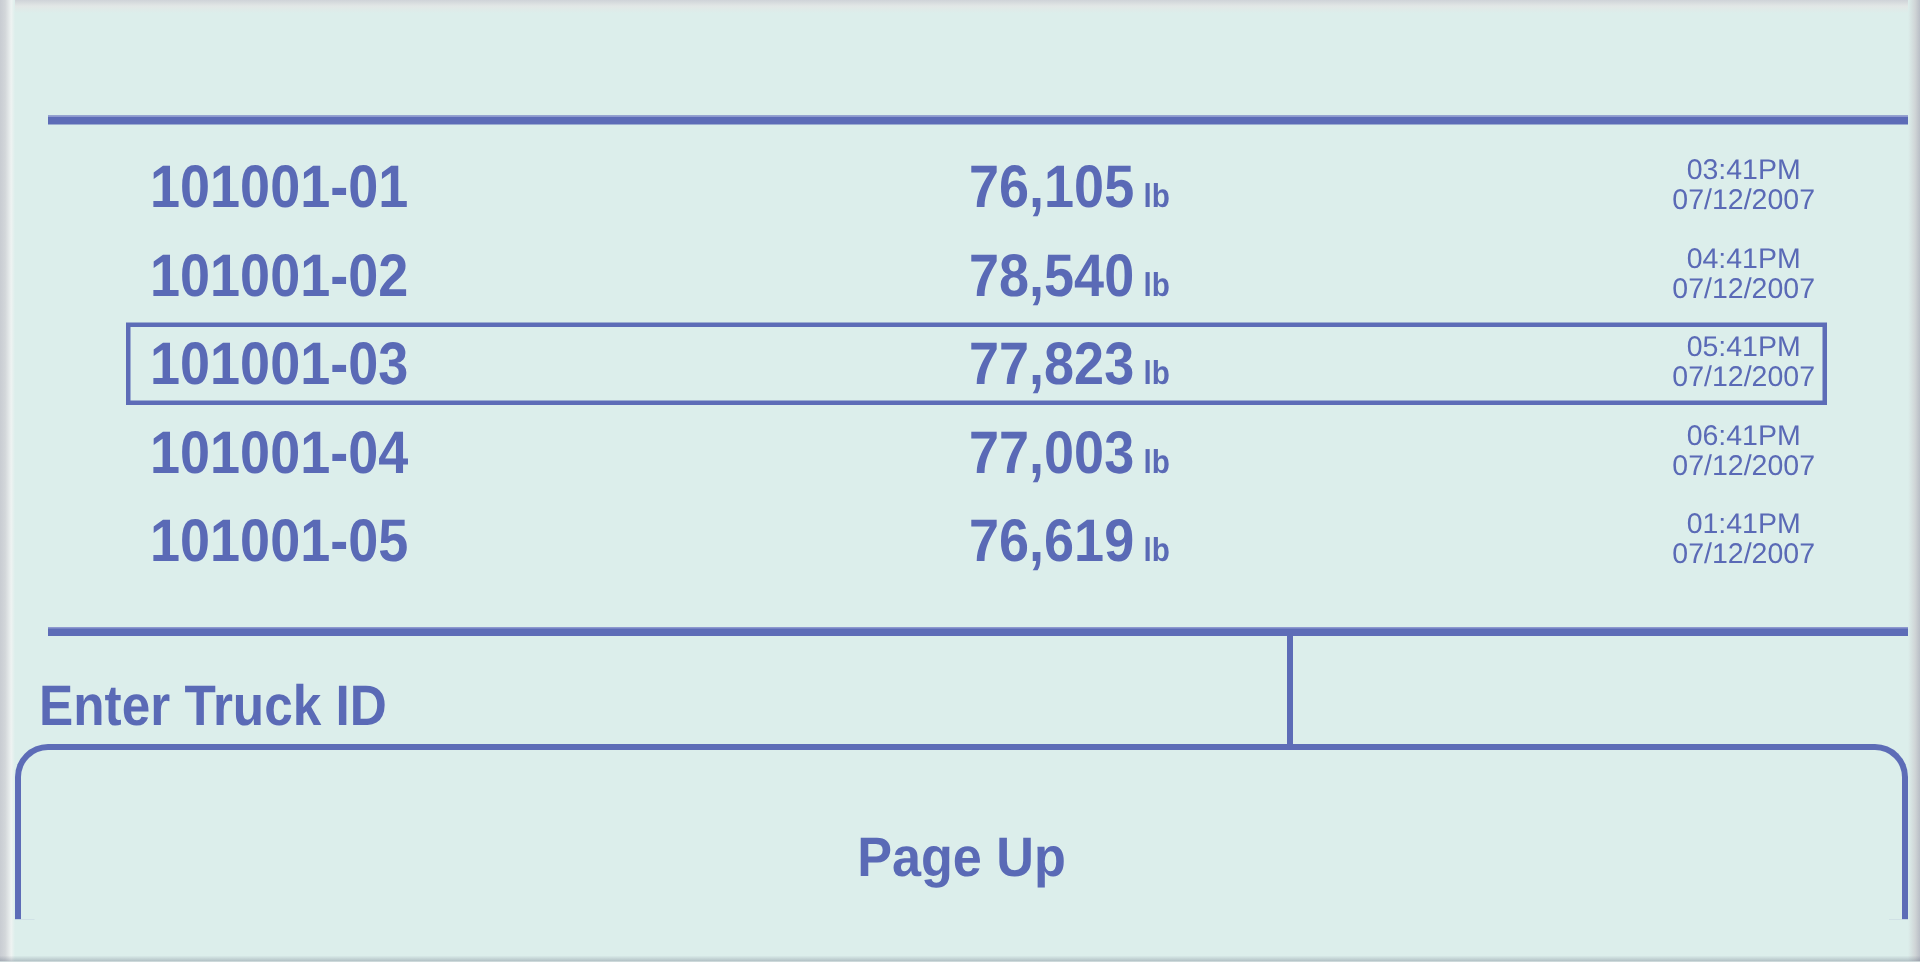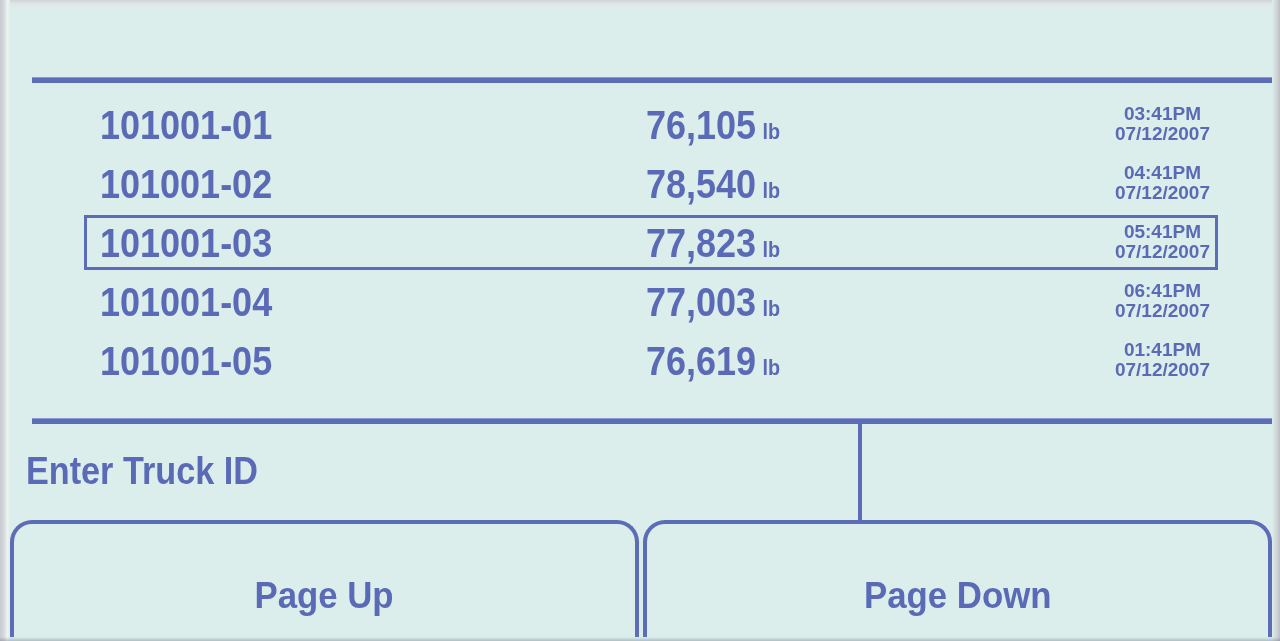--- a/index.html
+++ b/index.html
@@ -115,21 +115,21 @@
     font-size: 22px;
     margin-left: 7px;
   }
   .row .cell-ts {
     position: absolute;
     right: 62px;
     top: 50%;
     transform: translateY(-50%);
     text-align: center;
     color: #5a6ab6;
-    font-weight: bold;
+    font-weight: normal;
     font-size: 19px;
     font-stretch: condensed;
     line-height: 1.08;
     white-space: nowrap;
     margin-left: 16px;
   }
   .row.selected .selbox {
     position: absolute;
     left: 74px;
     right: 54px;
@@ -173,21 +173,21 @@
     font-size: 38px;
     font-stretch: condensed;
     white-space: nowrap;
     line-height: 1;
   }
 
   
   .buttonbar {
     position: absolute;
     left: 10px;
-    top: 520px;
+    top: 496px;
     width: 1262px;
     height: 117px;
     display: flex;
     gap: 4px;
   }
   .btn {
     position: relative;
     flex: 1 1 0;
     background: #dceeeb;
     border: 4px solid #5d6cb7;
@@ -279,19 +279,16 @@
     <div class="v-divider"></div>
     <div class="prompt">Enter Truck ID</div>
     <div class="entry-value"></div>
 
   </div>
 
   <div class="buttonbar" id="button-bar">
       <div class="btn">
         <span>Page Up</span>
       </div>
-      <div class="btn">
-        <span>Page Down</span>
-      </div>
     </div>
 
   <div class="bottom-shadow"></div>
 </div>
 
 </body></html>

